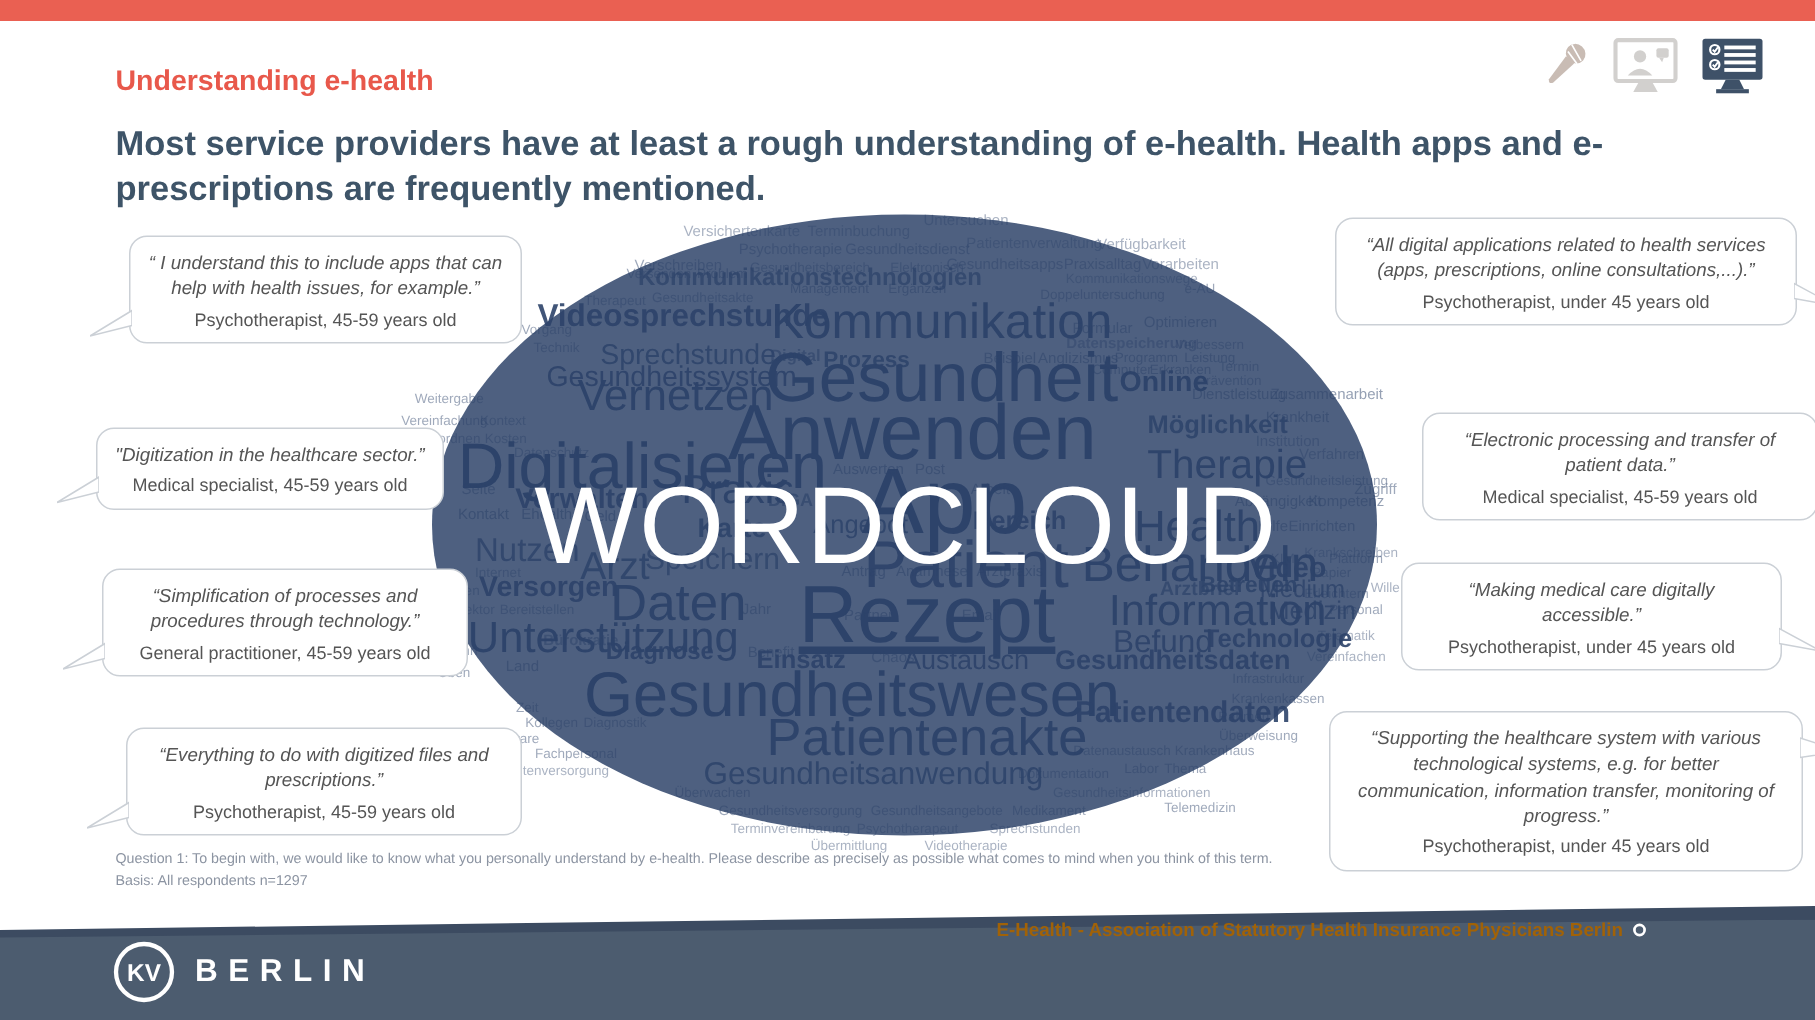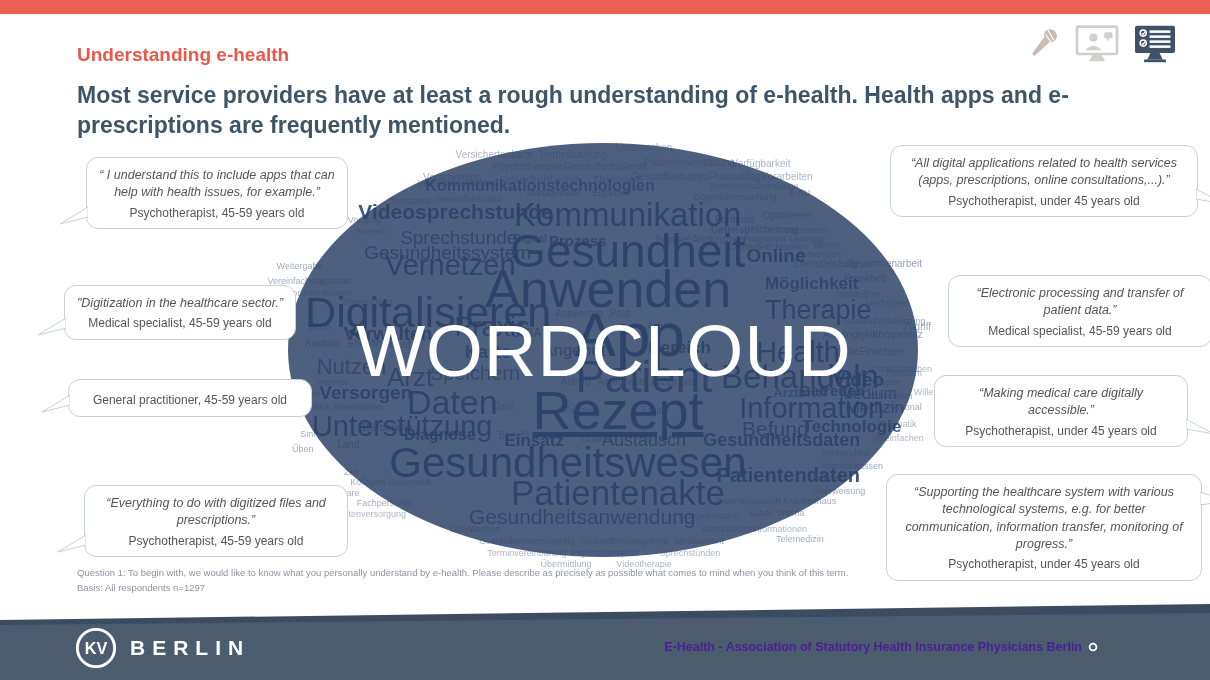--- a/index.html
+++ b/index.html
@@ -50,21 +50,21 @@
   .footnote{position:absolute;left:77px;top:566px;width:840px;font-size:9.5px;
             color:#8C94A2;line-height:1.55;z-index:4;}
 
   
   .footer-dark{position:absolute;left:0;top:604px;width:100%;height:76px;background:#3C4B61;
                clip-path:polygon(0 16px,100% 0,100% 100%,0 100%);z-index:6;}
   .footer-main{position:absolute;left:0;top:613px;width:100%;height:67px;background:#4C5C6F;
                clip-path:polygon(0 12px,100% 0,100% 100%,0 100%);z-index:7;}
   .footer-logo{position:absolute;left:74px;top:626px;display:flex;align-items:center;gap:12px;z-index:8;}
   .footer-logo .city{color:#fff;font-size:21px;font-weight:700;letter-spacing:7px;}
-  .footer-caption{position:absolute;right:112px;top:640px;color:#4c1d95;font-size:12.5px;
+  .footer-caption{position:absolute;right:112px;top:613px;color:#a16207;font-size:12.5px;
                   font-weight:700;z-index:8;display:flex;align-items:center;gap:6px;}
 </style>
 </head>
 <body>
 
 <div class="top-bar"></div>
 
 <div class="kicker">Understanding e-health</div>
 <div class="title">Most service providers have at least a rough understanding of e-health. Health apps and e-prescriptions are frequently mentioned.</div>
 
@@ -279,20 +279,21 @@
   <svg class="tail tail-left" width="28" height="22">
       <polygon points="28,3 0,20 28,13" fill="#fff" stroke="#CBD0D6" stroke-width="1"></polygon>
     </svg>
   <div>"Digitization in the healthcare sector.”</div>
   <div class="attr">Medical specialist, 45-59 years old</div>
 </div>
 <div class="bubble b-l3">
   <svg class="tail tail-left" width="28" height="22">
       <polygon points="28,3 0,20 28,13" fill="#fff" stroke="#CBD0D6" stroke-width="1"></polygon>
     </svg>
+  <div>“Simplification of processes and procedures through technology.”</div>
   <div class="attr">General practitioner, 45-59 years old</div>
 </div>
 <div class="bubble b-l4">
   <svg class="tail tail-left" width="28" height="22">
       <polygon points="28,3 0,20 28,13" fill="#fff" stroke="#CBD0D6" stroke-width="1"></polygon>
     </svg>
   <div>“Everything to do with digitized files and prescriptions.”</div>
   <div class="attr">Psychotherapist, 45-59 years old</div>
 </div>
 

